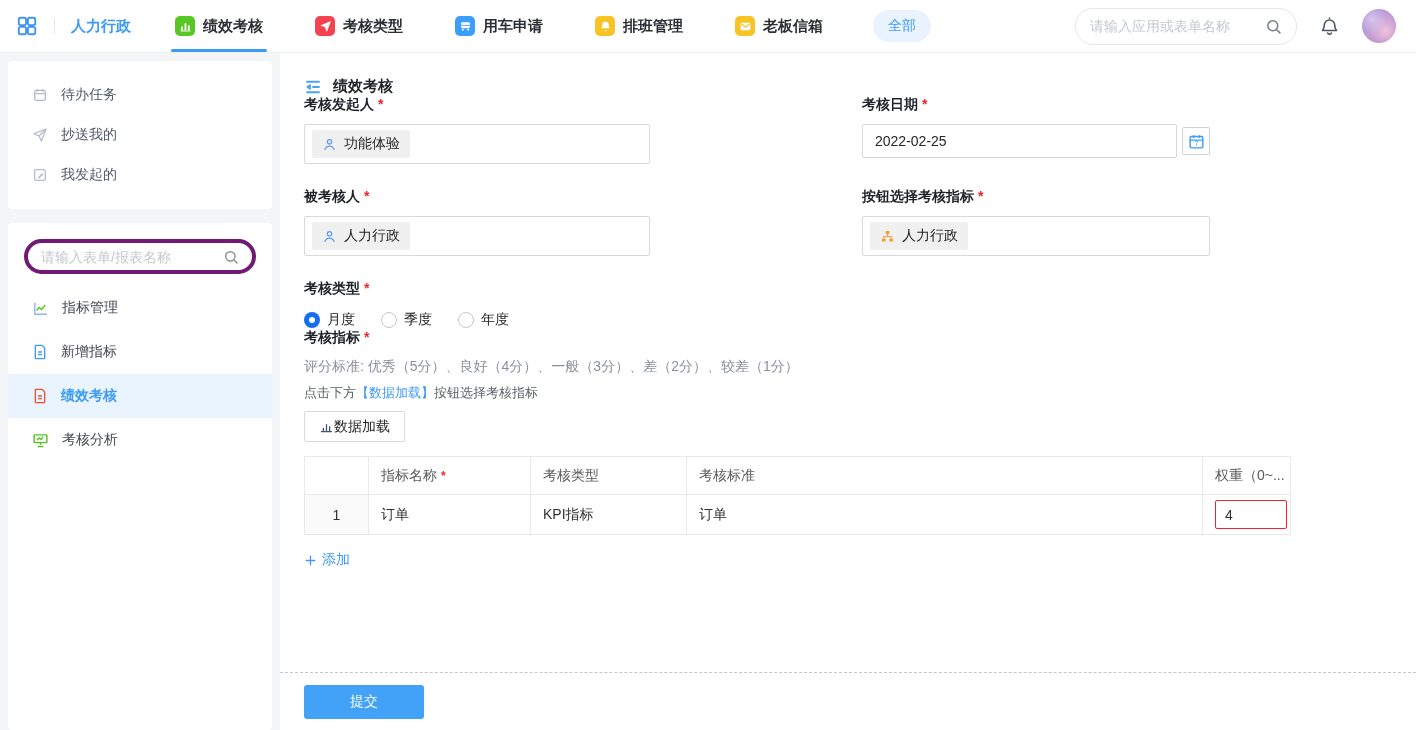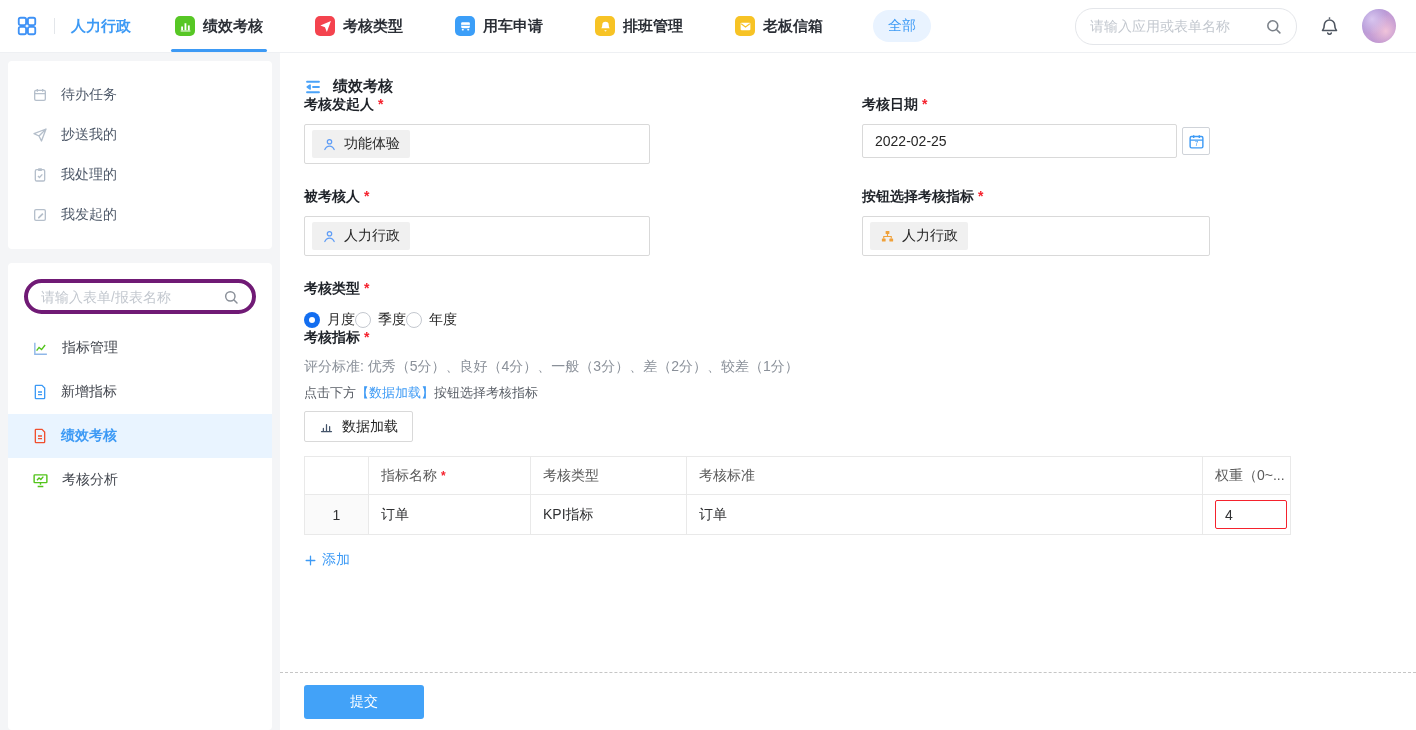--- a/index.html
+++ b/index.html
@@ -52,29 +52,29 @@
   .col-l { width:346px; }
   .col-r { width:348px; margin-left:212px; }
   .field-label { font-weight:700; font-size:14px; color:#1f2329; }
   .row2 .field-label { margin-top:24px; }
   .req { color:#f5222d; margin-left:4px; font-weight:700; }
   .input-box { margin-top:10px; height:40px; border:1px solid #d9d9d9; border-radius:2px; display:flex; align-items:center; padding:0 7px; cursor:pointer; background:#fff; }
   .chip { background:#f0f0f0; border-radius:2px; height:28px; display:flex; align-items:center; gap:7px; padding:0 10px; font-size:14px; color:#262626; }
   .date-wrap { margin-top:10px; display:flex; gap:5px; align-items:center; }
   .date-input { flex:1; height:34px; border:1px solid #d9d9d9; border-radius:2px; padding:0 12px; font-size:14px; color:#262626; font-family:inherit; outline:none; }
   .cal-btn { width:28px; height:28px; border:1px solid #cfd3d9; border-radius:2px; background:#fff; display:flex; align-items:center; justify-content:center; cursor:pointer; }
-  .radio-group { margin-top:13px; display:flex; }
+  .radio-group { margin-top:13px; display:flex; gap:26px; }
   .radio-opt { display:flex; align-items:center; gap:7px; cursor:pointer; }
   .radio-dot { width:16px; height:16px; border-radius:50%; border:1px solid #c4c8cf; background:#fff; position:relative; flex:0 0 auto; }
   .radio-dot.checked { border:none; background:#136ef0; }
   .radio-dot.checked::after { content:""; position:absolute; left:5px; top:5px; width:6px; height:6px; border-radius:50%; background:#fff; }
   .hint1 { margin-top:11px; color:#8a9099; font-size:14px; }
   .hint2 { margin-top:8px; color:#595e66; font-size:13px; }
   .hint2 .lnk { color:#3d9af5; cursor:pointer; }
-  .load-btn { margin-top:9px; display:inline-flex; align-items:center; gap:8px; border:1px solid #d9d9d9; background:#fff; border-radius:2px; height:31px; padding:0 14px; font-size:14px; color:#262626; cursor:pointer; font-family:inherit; }
+  .load-btn { margin-top:9px; display:inline-flex; align-items:center; border:1px solid #d9d9d9; background:#fff; border-radius:2px; height:31px; padding:0 14px; font-size:14px; color:#262626; cursor:pointer; font-family:inherit; }
 
   table.ind { border-collapse:collapse; margin-top:14px; table-layout:fixed; width:986px; }
   table.ind th, table.ind td { border:1px solid #e9e9e9; font-size:14px; }
   table.ind th { height:38px; font-weight:400; color:#595959; text-align:left; padding:0 12px; white-space:nowrap; overflow:hidden; }
   table.ind td { height:40px; padding:0 12px; color:#303133; }
   td.idx { background:#fafafa; text-align:center; color:#606266; }
   .weight-input { width:72px; height:29px; border:1px solid #f5222d; border-radius:2px; padding:0 9px; font-size:14px; color:#303133; font-family:inherit; outline:none; }
   .add-row { margin-top:16px; display:inline-flex; align-items:center; gap:5px; color:#3d9af5; font-size:14px; cursor:pointer; }
 
   .footer { position:absolute; left:0; right:0; bottom:0; height:58px; border-top:1px dashed #c6c6c6; background:#fff; display:flex; align-items:center; padding:0 24px; }
@@ -183,30 +183,20 @@
         </span>
         <span>待办任务</span>
       </div>
       <div class="side-item">
         <span style="display:flex;">
           <svg width="16" height="16" viewBox="0 0 24 24" fill="none" stroke="#b5bfcb" stroke-width="2" stroke-linejoin="round">
               <path d="M21 3L10.5 13.5M21 3l-6.8 18-3.7-7.5L3 9.8 21 3z"></path>
             </svg>
         </span>
         <span>抄送我的</span>
-      </div>
-      <div class="side-item">
-        <span style="display:flex;">
-          <svg width="16" height="16" viewBox="0 0 24 24" fill="none" stroke="#b5bfcb" stroke-width="2">
-              <rect x="5" y="4" width="14" height="17" rx="2"></rect>
-              <rect x="9" y="2" width="6" height="4" rx="1" fill="#b5bfcb" stroke="none"></rect>
-              <path d="M9 13.5l2.2 2.2L15.5 11"></path>
-            </svg>
-        </span>
-        <span>我处理的</span>
       </div>
       <div class="side-item">
         <span style="display:flex;">
           <svg width="16" height="16" viewBox="0 0 24 24" fill="none" stroke="#b5bfcb" stroke-width="2">
               <rect x="4" y="4" width="16" height="16" rx="2"></rect>
               <path d="M9 15.5l6.5-6.5 1.8 1.8-6.5 6.5H9v-1.8z" fill="#b5bfcb" stroke="none"></path>
             </svg>
         </span>
         <span>我发起的</span>
       </div>

